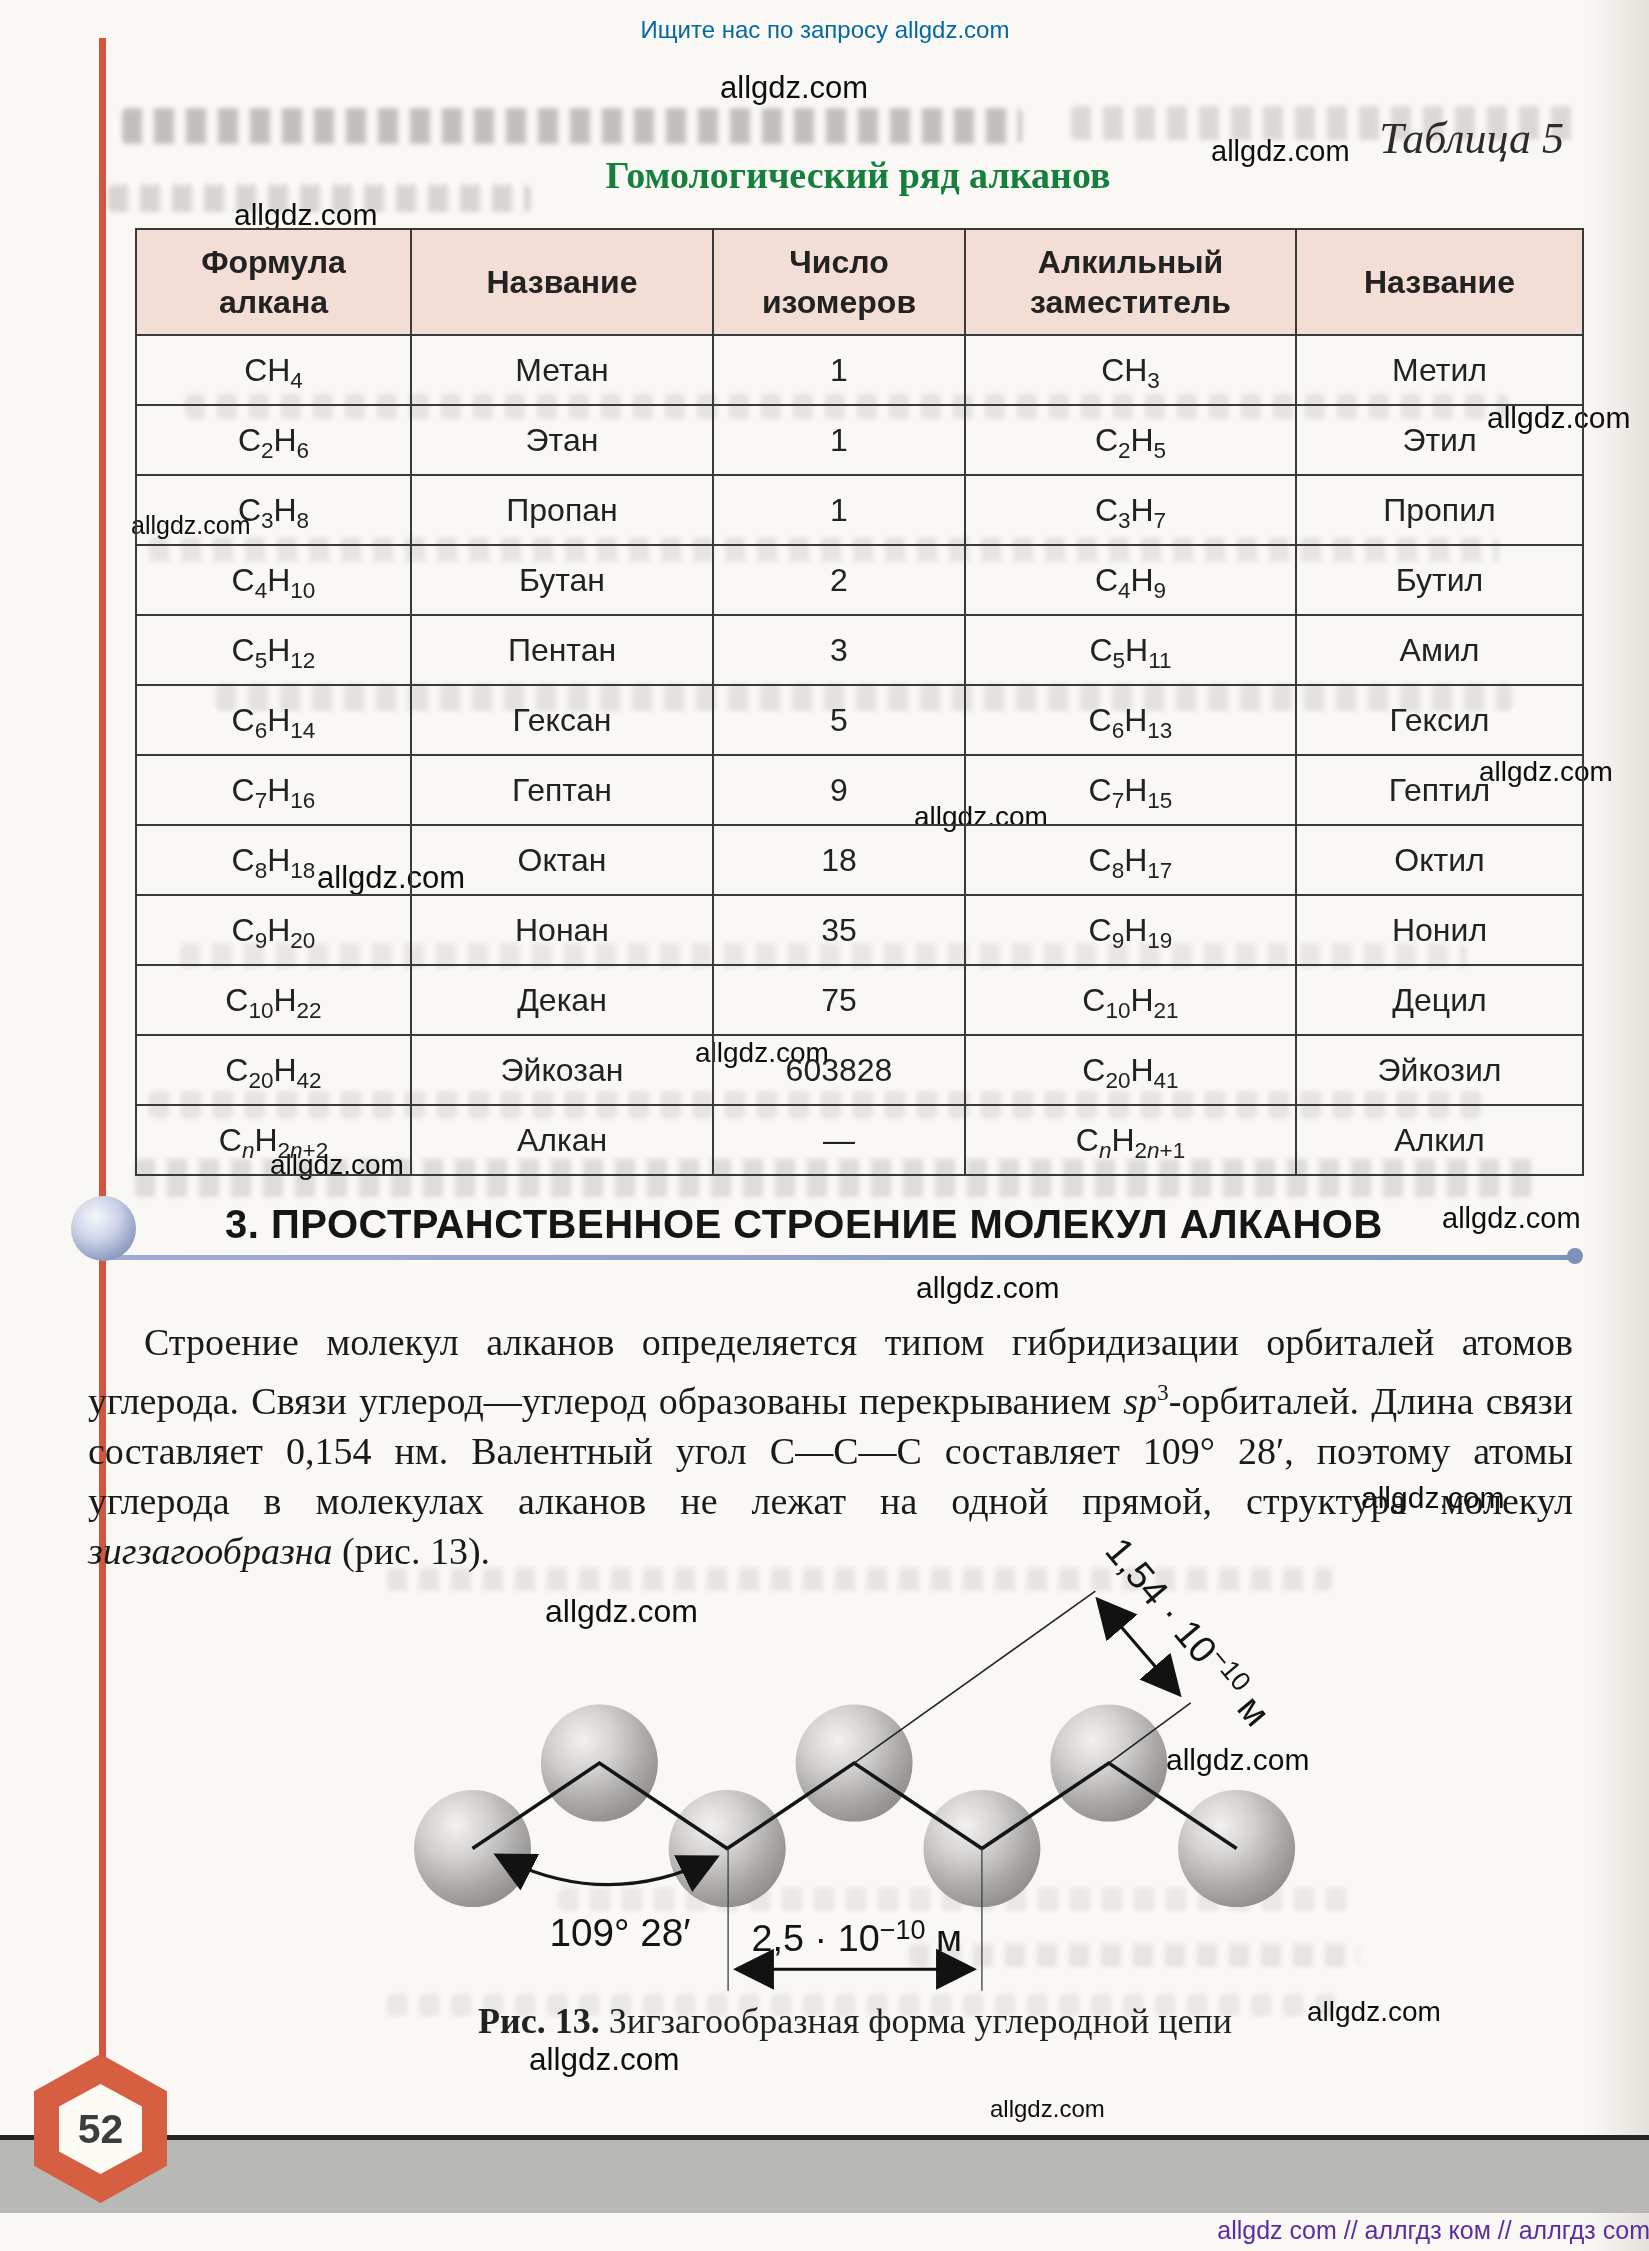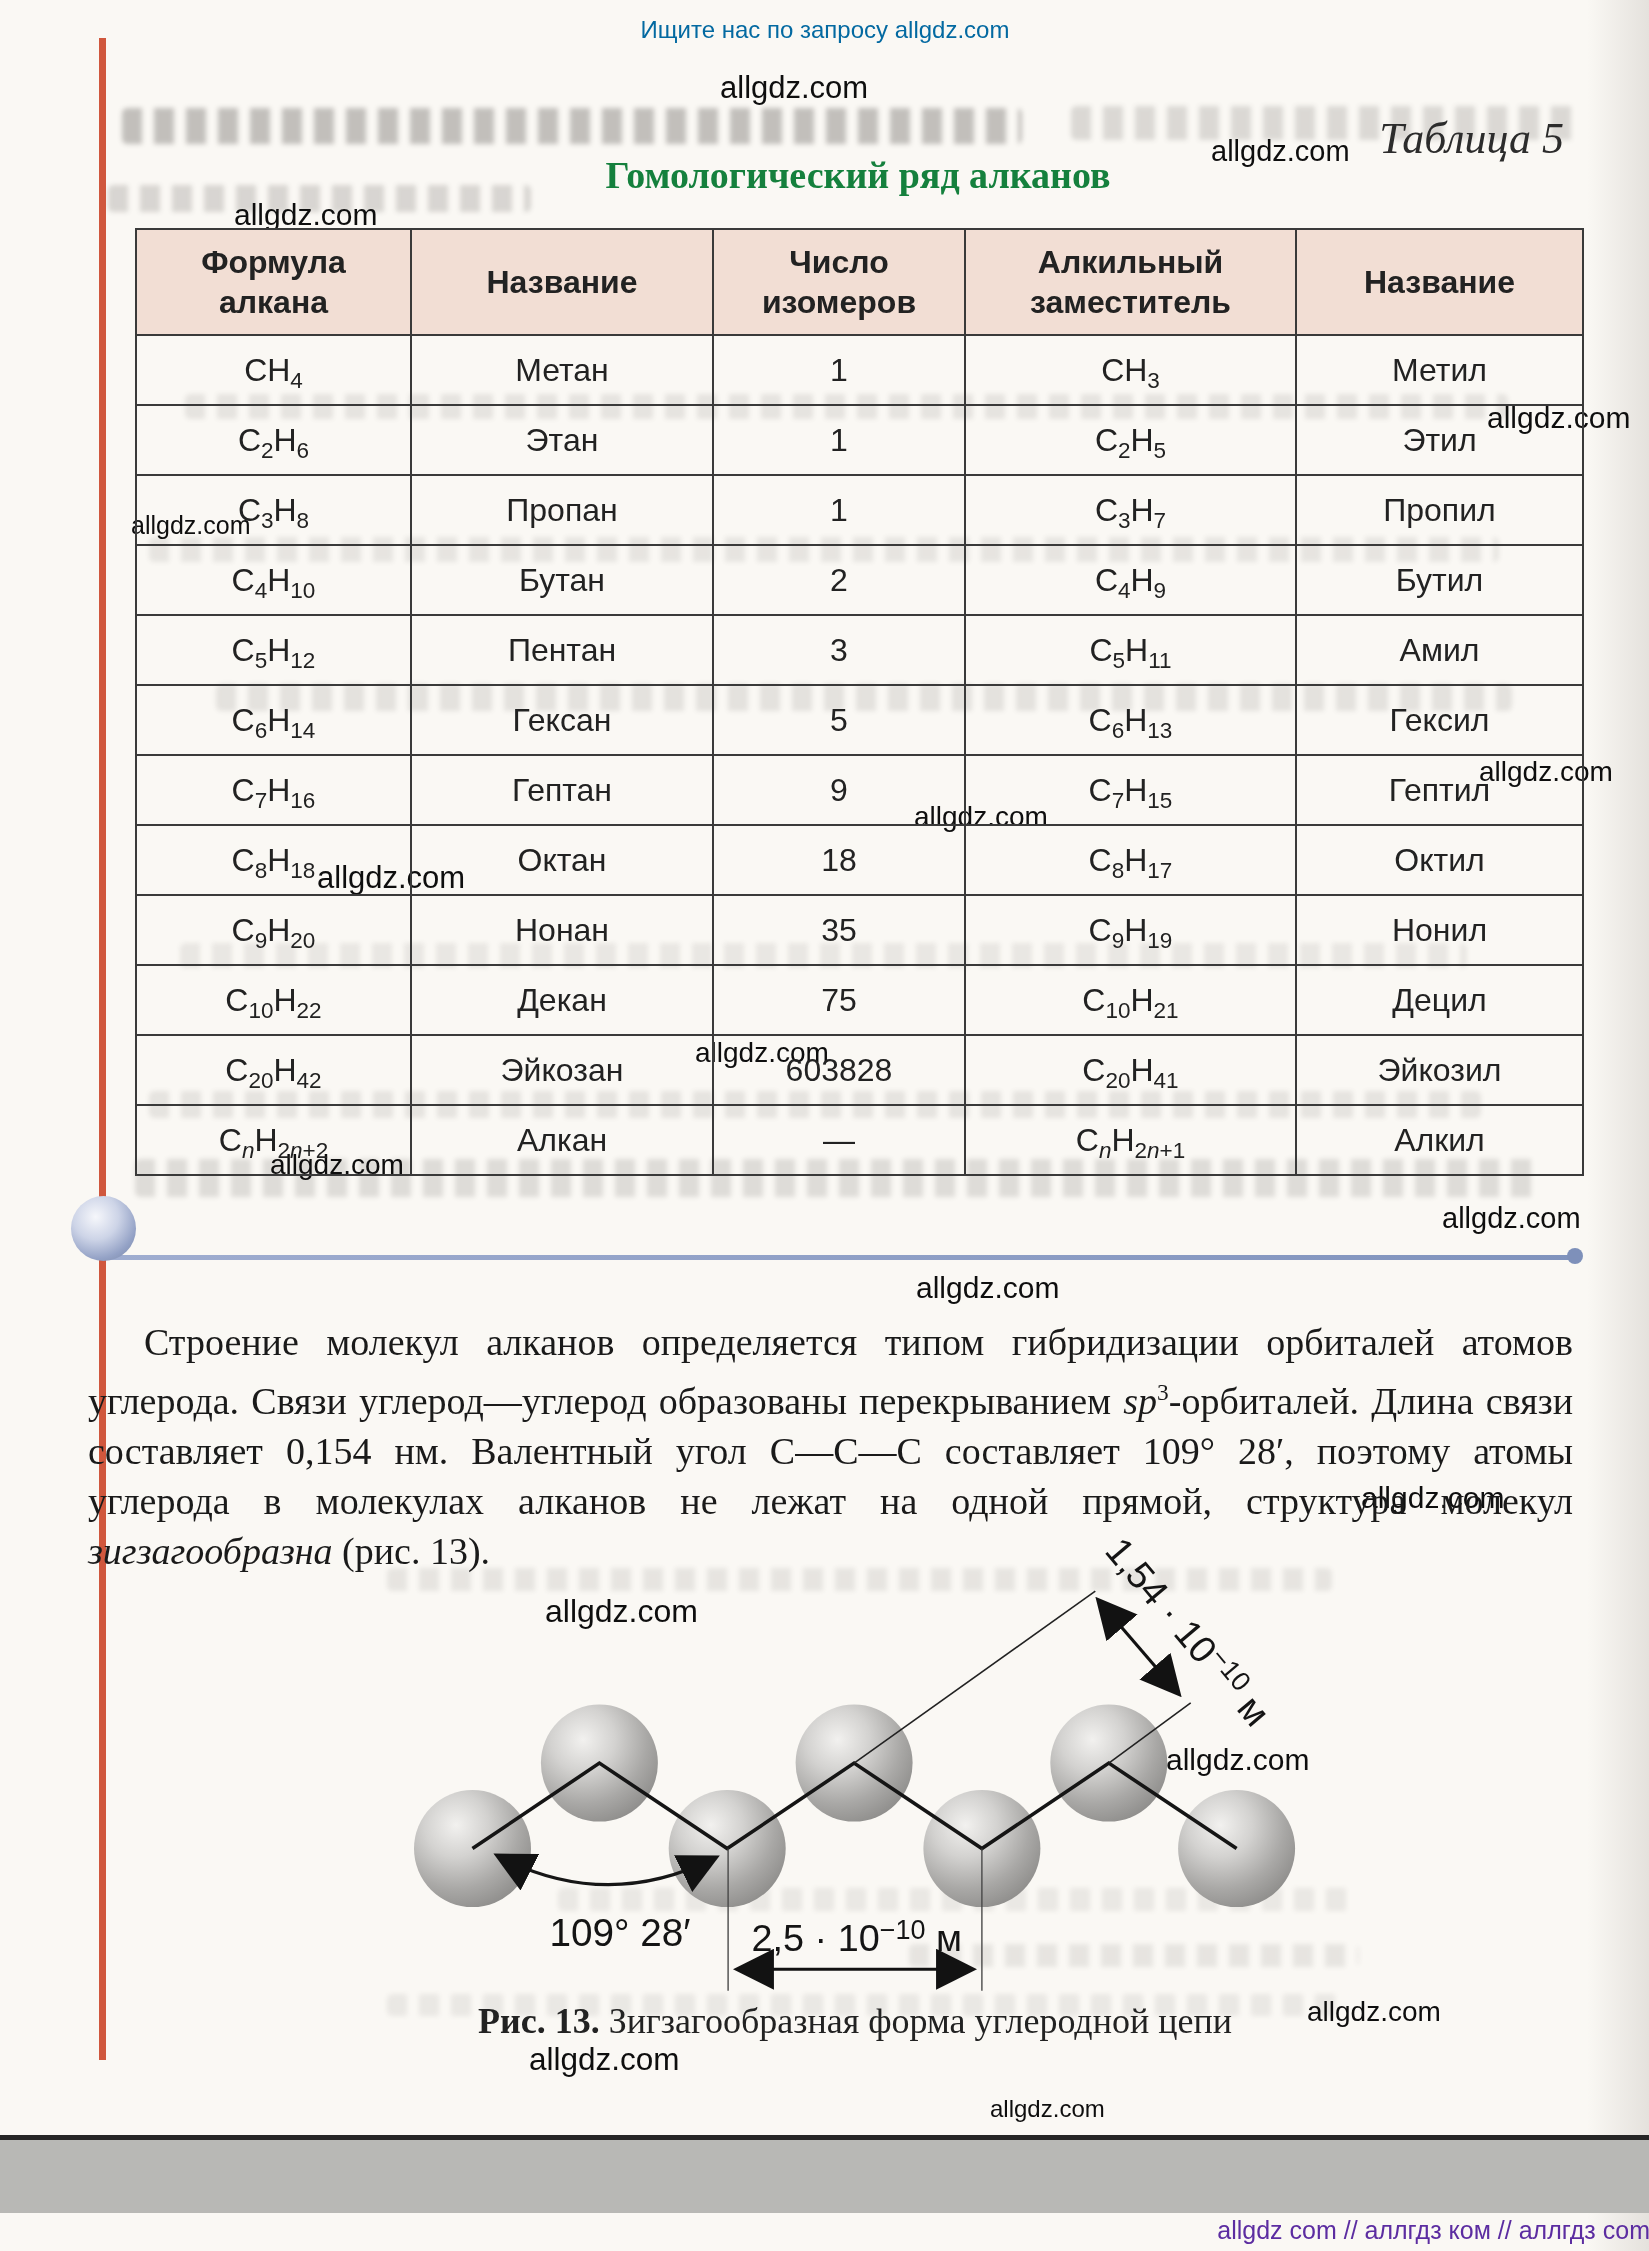--- a/index.html
+++ b/index.html
@@ -199,20 +199,21 @@
           <td>—</td>
           <td><span>C</span><sub><i>n</i></sub><span>H</span><sub>2</sub><sub><i>n</i></sub><sub>+1</sub></td>
           <td>Алкил</td>
         </tr>
       </tbody>
   </table>
 
   <div class="sect-rule"></div>
   <div class="sect-dot"></div>
   <div class="sect-sphere"></div>
+  <div class="sect-heading">3. ПРОСТРАНСТВЕННОЕ СТРОЕНИЕ МОЛЕКУЛ АЛКАНОВ</div>
 
   <div class="para" id="para"><span>Строение молекул алканов определяется типом гибридизации орбиталей атомов углерода. Связи углерод—углерод образованы перекрыванием </span><span><i>sp</i></span><sup>3</sup><span>-орбиталей. Длина связи составляет 0,154 нм. Валентный угол С—С—С составляет 109° 28′, поэтому атомы углерода в молекулах алканов не лежат на одной прямой, структура молекул </span><span><i>зигзагообразна</i></span><span> (рис. 13).</span></div>
 
   <svg class="fig-svg" width="1044" height="504" viewBox="0 0 1160 560">
     <defs>
       <radialGradient id="sphG" cx="36%" cy="30%" r="78%">
         <stop offset="0%" stop-color="#f2f1ef"></stop>
         <stop offset="35%" stop-color="#d3d2d0"></stop>
         <stop offset="70%" stop-color="#a9a8a6"></stop>
         <stop offset="100%" stop-color="#8b8a88"></stop>
@@ -246,16 +247,21 @@
       <tspan>2,5 · 10</tspan><tspan dy="-14" font-size="30">−10</tspan><tspan dy="14" font-size="42"> м</tspan>
     </text>
   </svg>
 
   <div class="caption">
     <span class="b">Рис. 13.</span><span> Зигзагообразная форма углеродной цепи</span>
   </div>
 
   <div class="bottom-line"></div>
   <div class="bottom-bar"></div>
+  <div class="badge">
+    <div class="badge-inner">
+      <span>52</span>
+    </div>
+  </div>
   <div class="footer-purple">allgdz com // аллгдз ком // аллгдз com</div>
 
 </div>
 
 
 </body></html>

